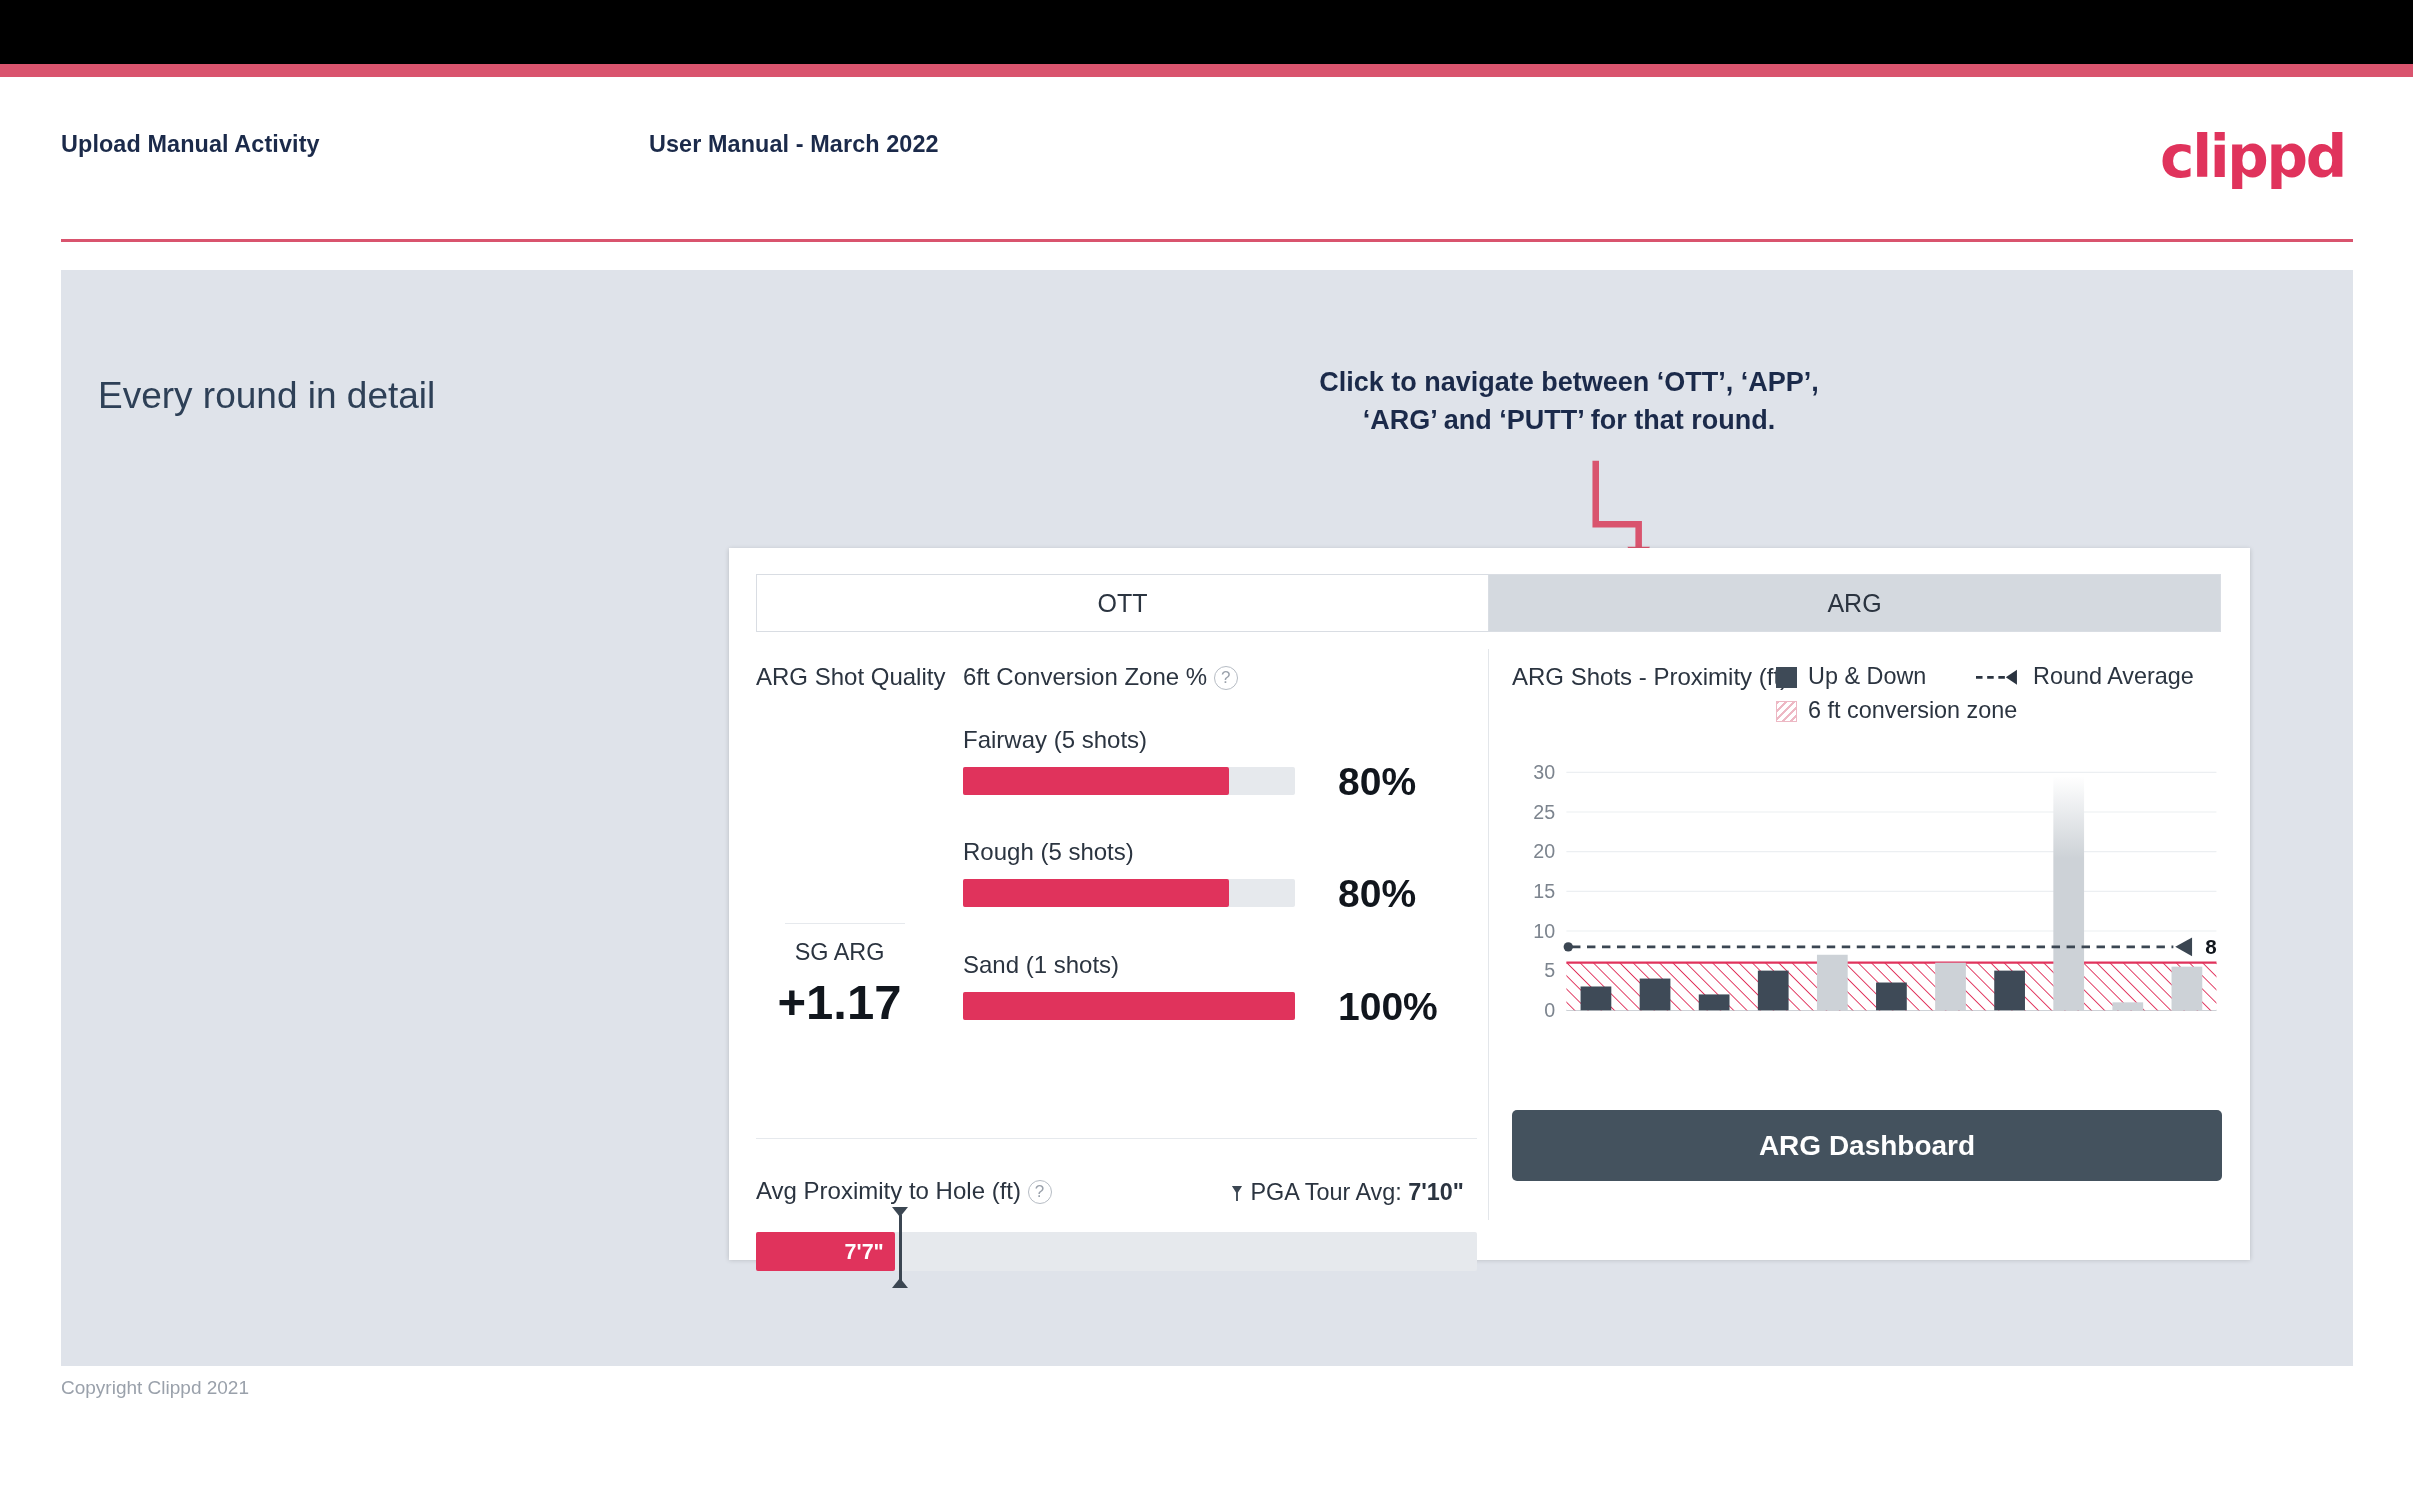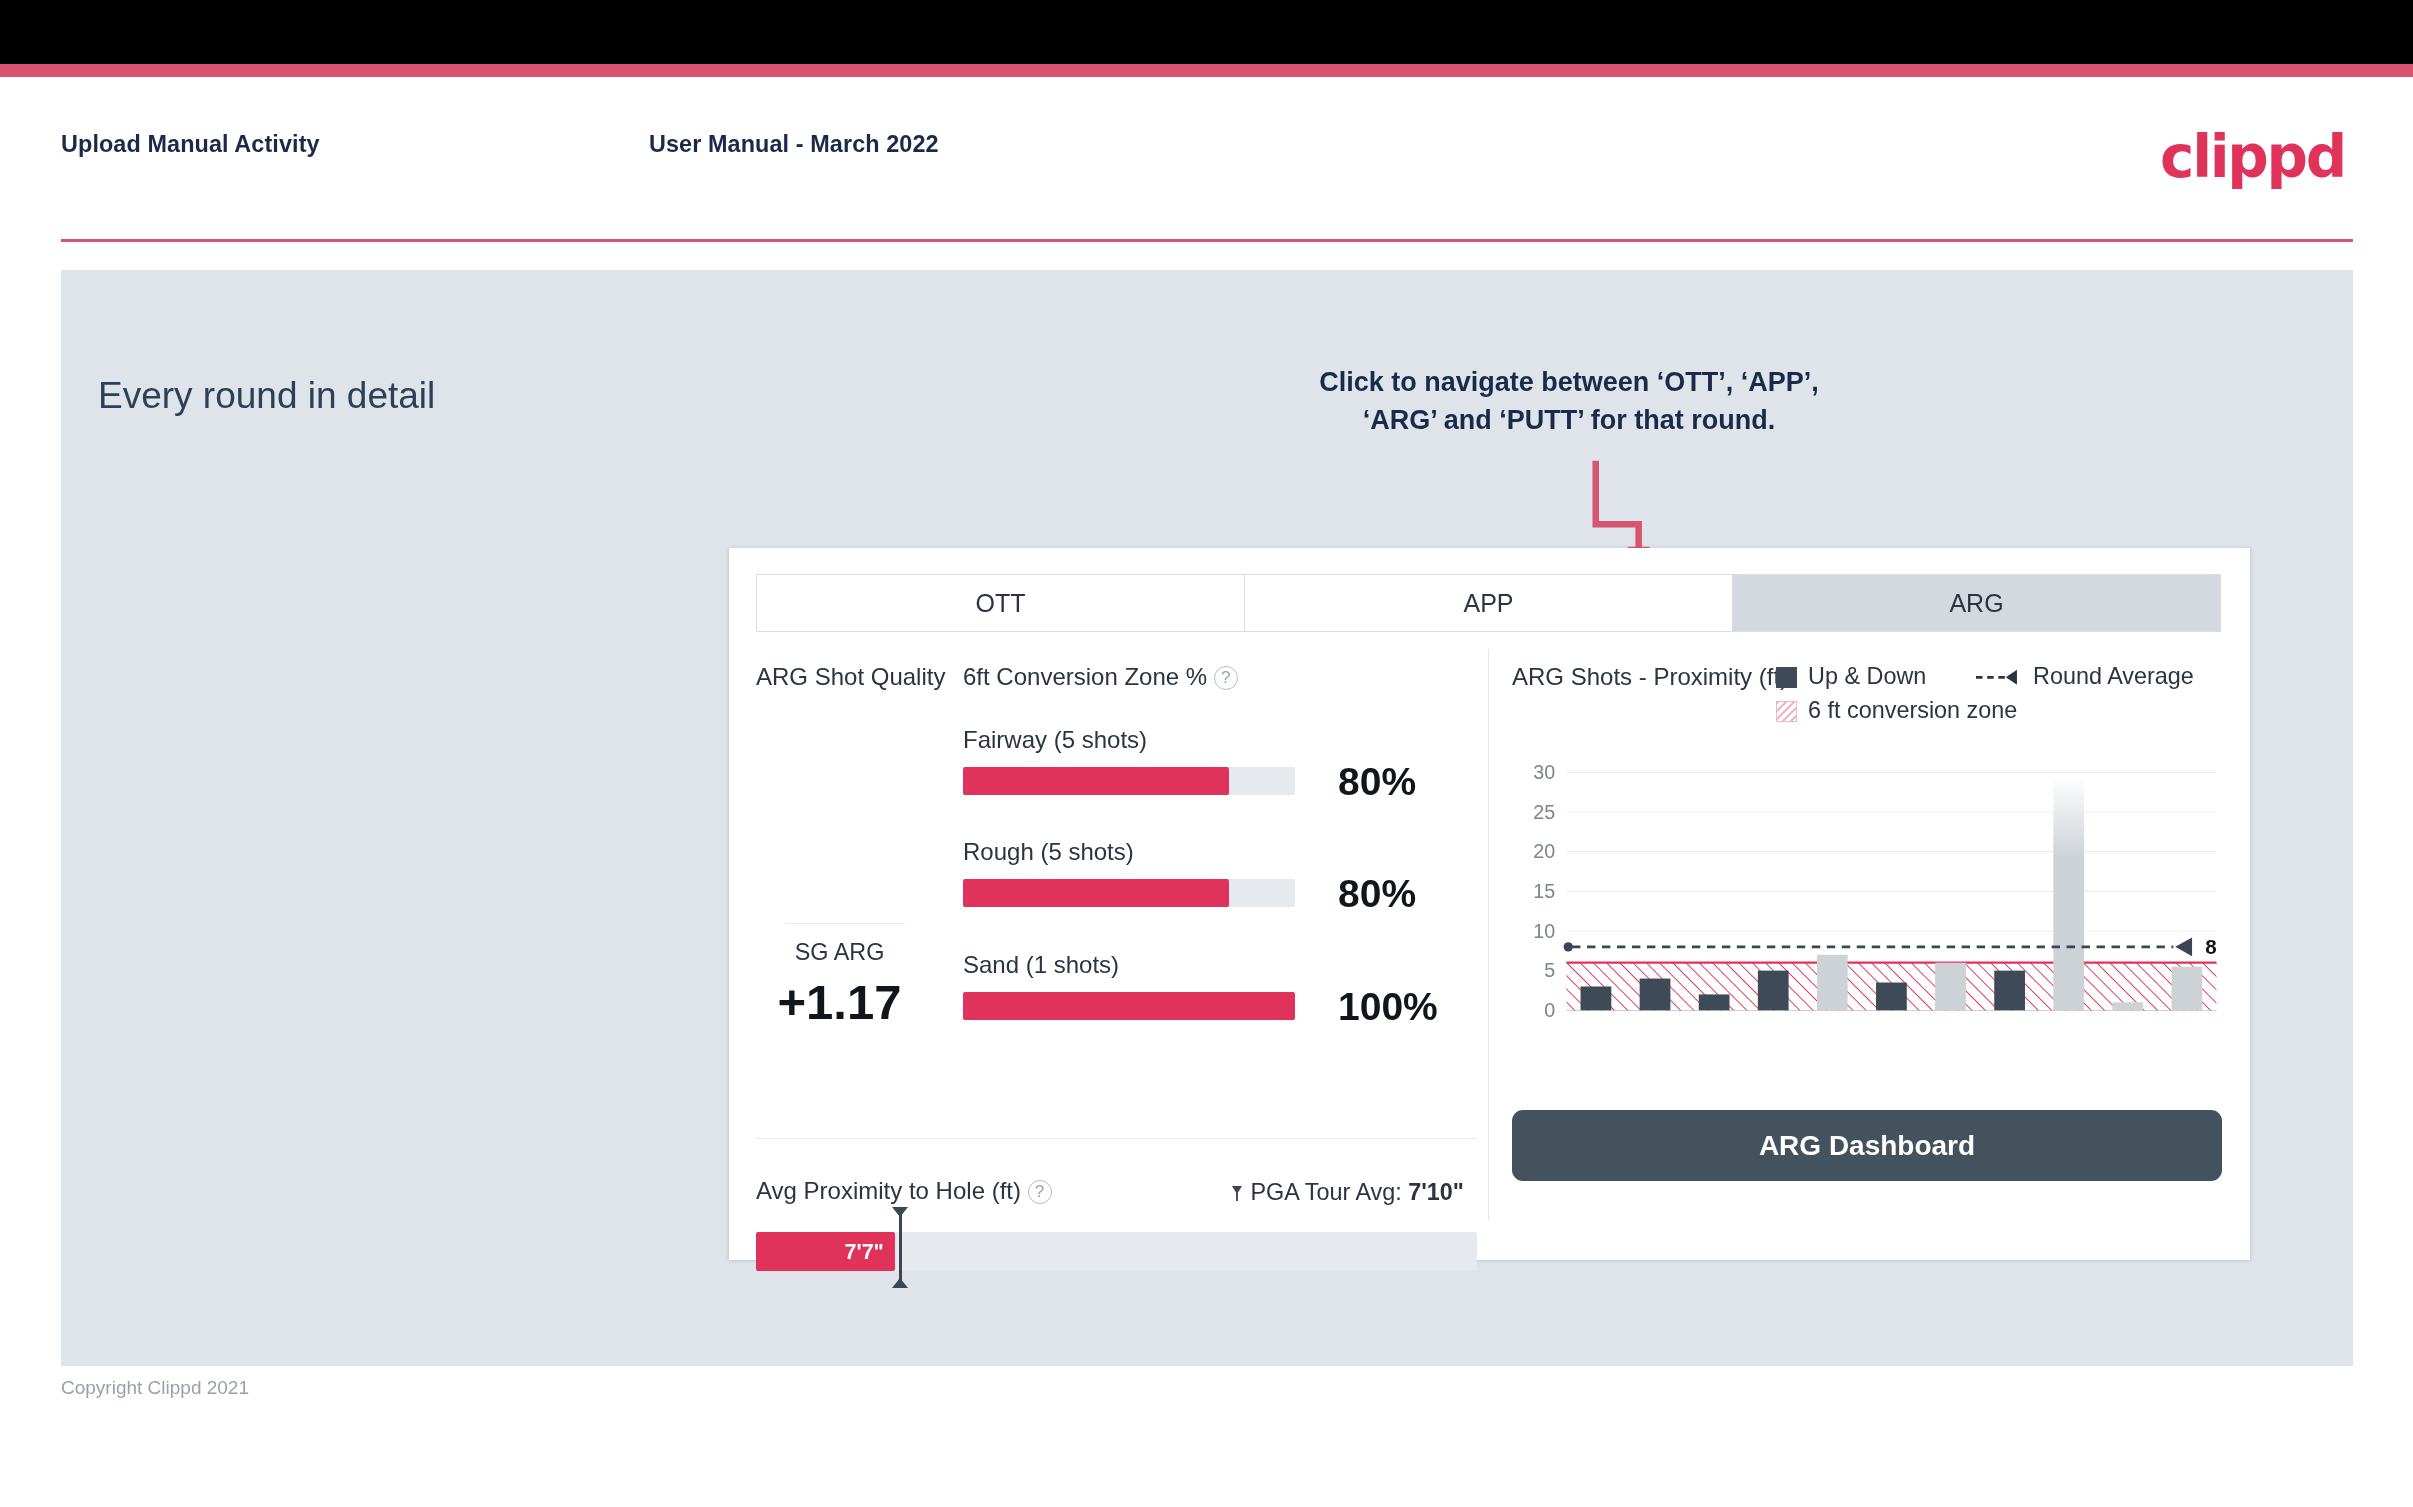--- a/index.html
+++ b/index.html
@@ -100,21 +100,21 @@
   .lg-dash    { position:absolute; left:1247px; top:119px; width:54px; height:20.6px; }
   .lg-dash-t  { position:absolute; left:1304px; top:115px; font-size:23.4px; color:#2b3440; }
   .lg-hatch   { position:absolute; left:1047px; top:153px; width:20.6px; height:20.6px;
                 border:0.9px solid #edb8c4; background:
                 repeating-linear-gradient(135deg,#edb8c4 0 1.9px,#fff 1.9px 5.6px); }
   .lg-hatch-t { position:absolute; left:1079px; top:149px; font-size:23.4px; color:#2b3440; }
 
   .chart { position:absolute; left:783px; top:215px; width:712px; height:281px; }
   .dash-btn { position:absolute; left:783px; top:562px; width:710px; height:71px; background:#44525e;
               display:flex; align-items:center; justify-content:center; color:#fff;
-              font-size:28px; font-weight:bold; border-radius:11px; cursor:pointer; }
+              font-size:28px; font-weight:bold; border-radius:5px; cursor:pointer; }
 </style>
 </head>
 <body>
 
 <div id="root">
 
   <div class="topblack"></div>
   <div class="topred"></div>
 
   <div class="hdr-left">Upload Manual Activity</div>
@@ -136,23 +136,20 @@
   </svg>
 
 
   <div class="copy">Copyright Clippd 2021</div>
 
   <div class="card">
 
     <div class="tabs" id="tabs">
         <div class="tab">
           <span>OTT</span>
-        </div>
-        <div class="tab">
-          <span>APP</span>
         </div>
         <div class="tab active">
           <span>ARG</span>
         </div>
       </div>
 
     <div class="vdiv"></div>
 
     <div class="lbl-sq">ARG Shot Quality</div>
 

